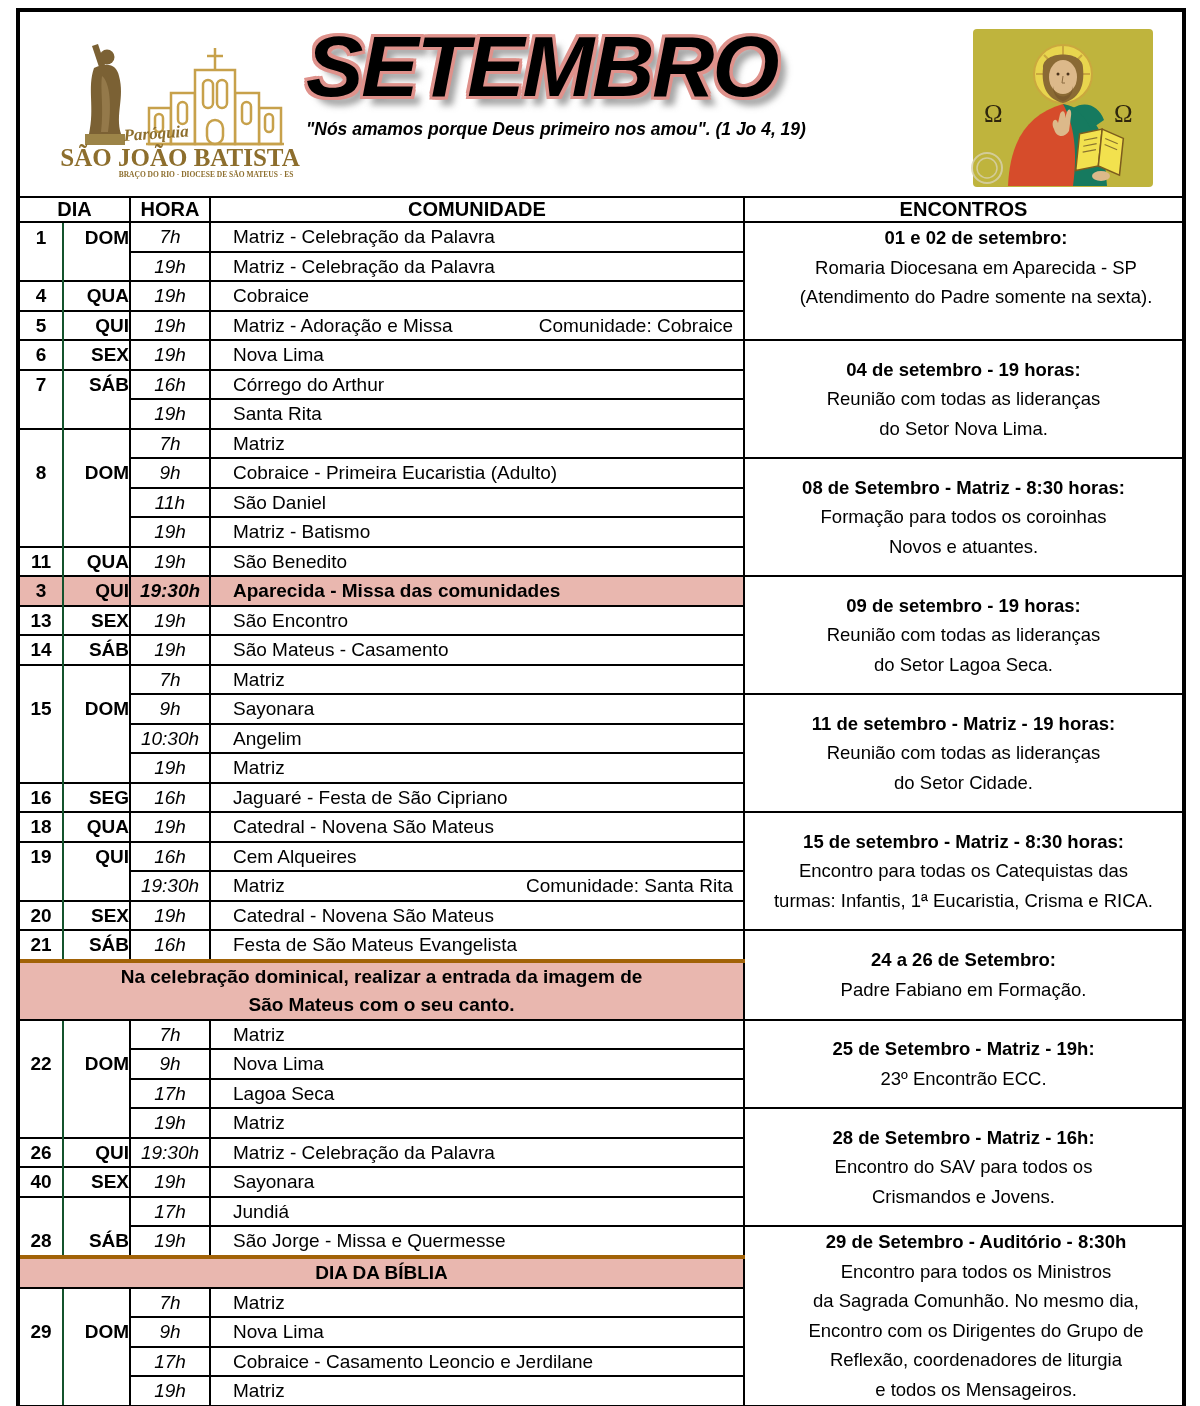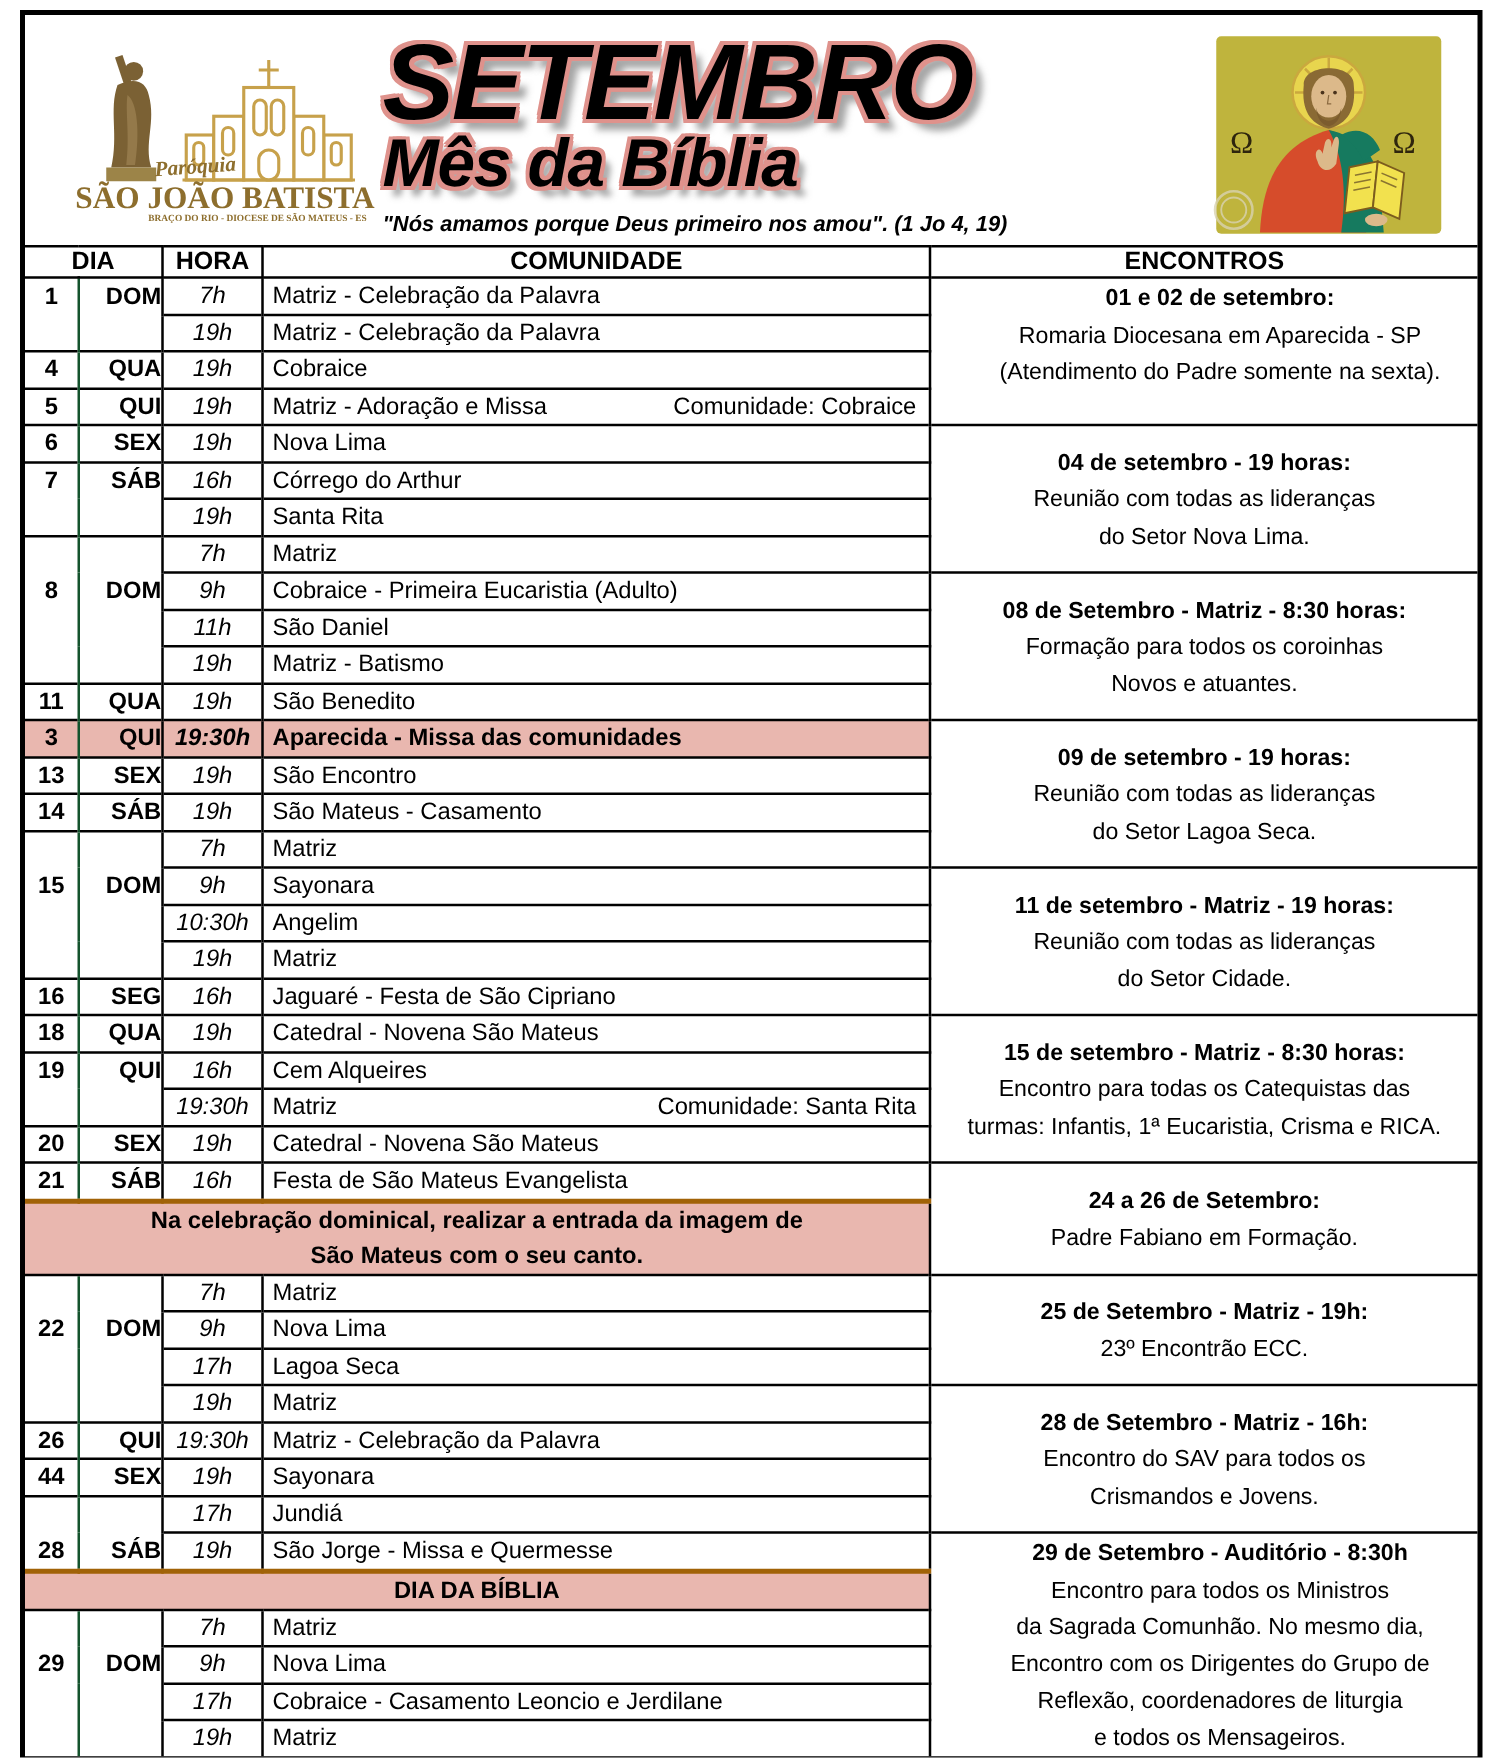--- a/index.html
+++ b/index.html
@@ -24,21 +24,21 @@
 
   
   table{width:100%;border-collapse:collapse;table-layout:fixed;}
   th{border:2px solid #000;height:19px;font-size:20px;font-weight:bold;padding:0;}
   th:first-child{border-left:none;margin-left:40px;} th:last-child{border-right:none;}
   td{height:27.5px;line-height:27.5px;font-size:19px;padding:0;vertical-align:middle;}
   td.num{font-weight:bold;text-align:center;}
   td.name{font-weight:bold;text-align:right;border-left:2px solid #14532d;}
   td.num.ds,td.name.ds{border-top:2px solid #000;}
   td.hora{text-align:center;border-left:2px solid #000;border-top:2px solid #000;font-style:italic;}
-  td.com{border-left:2px solid #000;border-top:2px solid #000;padding:0 10px 0 7px;}
+  td.com{border-left:2px solid #000;border-top:2px solid #000;padding:0 10px 0 22px;}
   .cw{display:flex;justify-content:space-between;align-items:center;}
   td.enc{border-left:2px solid #000;border-top:2px solid #000;text-align:center;padding:0 2px;}
   td.enc div{line-height:29.5px;font-size:18.5px;}
   td.enc div.b{font-weight:bold;}
   td.vt{vertical-align:top;padding-left:27px;} td.vm{vertical-align:middle;}
   td.banner{background:var(--pink);border-top:4px solid #a16207;text-align:center;font-weight:bold;font-size:19px;}
   td.banner.tall{height:56px;}
   td.banner div{line-height:28px;}
   td.hl{background:var(--pink);font-weight:bold;}
 </style>
@@ -79,21 +79,20 @@
         </g>
 
         <text x="70" y="105" font-family="Liberation Serif, serif" font-style="italic" font-weight="bold" font-size="17" fill="#8d6e2d" transform="rotate(-4 70 105)">Paróquia</text>
         <text x="126" y="130" text-anchor="middle" font-family="Liberation Serif, serif" font-weight="bold" font-size="25" fill="#8d6e2d">SÃO JOÃO BATISTA</text>
         <text x="152" y="141" text-anchor="middle" font-family="Liberation Serif, serif" font-weight="bold" font-size="7.5" fill="#8d6e2d">BRAÇO DO RIO - DIOCESE DE SÃO MATEUS - ES</text>
       </svg>
     </div>
 
     <div class="titles">
       <div class="big-title">SETEMBRO</div>
-      <div class="sub-title">Mês da Bíblia</div>
       <div class="quote">"Nós amamos porque Deus primeiro nos amou". (1 Jo 4, 19)</div>
     </div>
 
     <div class="icon-box">
       <svg width="186" height="162" viewBox="0 0 186 162">
         <rect x="3" y="1" width="180" height="158" rx="4" fill="#bfb43d"></rect>
         <circle cx="93" cy="46" r="29" fill="#e8d54e" stroke="#caa83e" stroke-width="2"></circle>
         <path d="M93 18 V36 M66 46 H80 M106 46 H120 M74 27 L84 37 M112 27 L102 37" stroke="#caa83e" stroke-width="2" fill="none"></path>
         <path d="M73 40 C72 22 114 22 113 40 C115 60 108 71 93 75 C78 71 71 60 73 40 Z" fill="#8a6a34"></path>
         <ellipse cx="93" cy="49" rx="14" ry="17" fill="#dcb98a"></ellipse>
@@ -481,21 +480,21 @@
           <td class="num ds">26</td>
           <td class="name ds">QUI</td>
           <td class="hora">19:30h</td>
           <td class="com">
             <div class="cw">
               <span>Matriz - Celebração da Palavra</span>
             </div>
           </td>
         </tr>
         <tr>
-          <td class="num ds">44</td>
+          <td class="num ds">40</td>
           <td class="name ds">SEX</td>
           <td class="hora">19h</td>
           <td class="com">
             <div class="cw">
               <span>Sayonara</span>
             </div>
           </td>
         </tr>
         <tr>
           <td class="num ds"></td>

